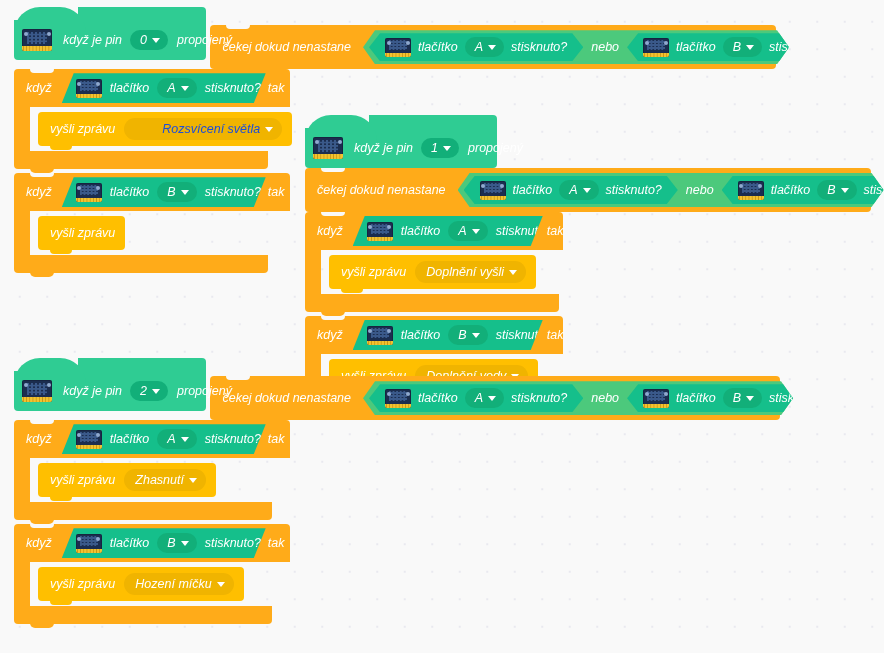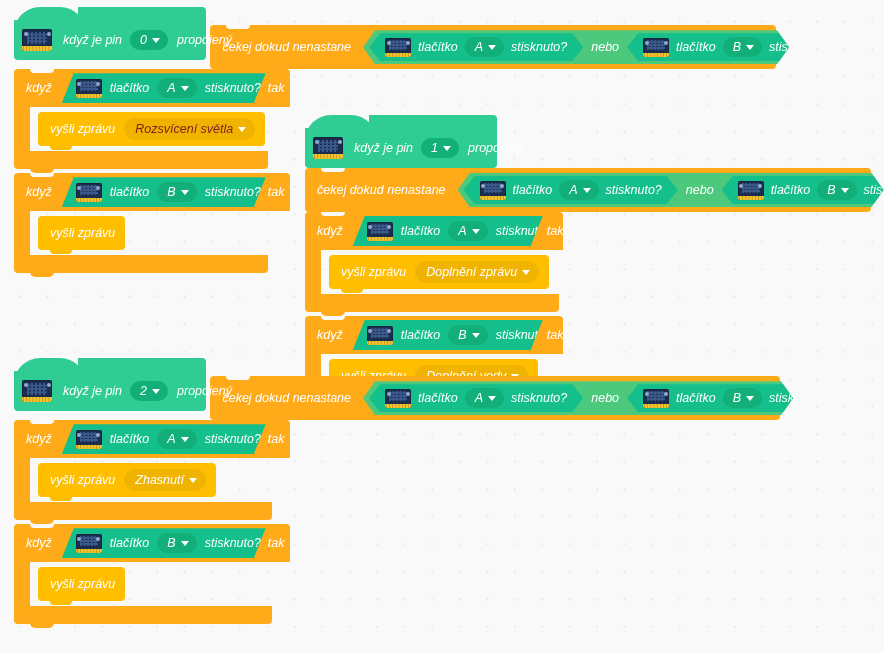--- a/index.html
+++ b/index.html
@@ -292,21 +292,21 @@
             <span class="arrow"></span>
           </span>
           <span class="lbl">stisknuto?</span>
         </span>
         <span class="lbl" style="margin-left:-6px;">tak</span>
       </div>
       <div class="cbody">
         <div class="say" style="margin-left:8px;">
           <span class="lbl">vyšli zprávu</span>
           <span class="dd msg">
-            <span class="ddtxt" style="color:#7f1d1d;">Rozsvícení světla</span>
+            <span class="ddtxt" style="color:#1d4ed8;margin-left:27px;">Rozsvícení světla</span>
             <span class="arrow"></span>
           </span>
         </div>
       </div>
       <div class="cfoot" style="width:254px;"></div>
     </div>
 
     
     <div class="cblock" style="margin-top:4px;">
       <div class="chead" style="width:276px;">
@@ -407,21 +407,21 @@
             <span class="arrow"></span>
           </span>
           <span class="lbl">stisknuto?</span>
         </span>
         <span class="lbl" style="margin-left:-4px;">tak</span>
       </div>
       <div class="cbody">
         <div class="say" style="margin-left:8px;">
           <span class="lbl">vyšli zprávu</span>
           <span class="dd msg">
-            <span class="ddtxt" style="color:#fff;">Doplnění zprávu</span>
+            <span class="ddtxt" style="color:#fff;">Doplnění vyšli</span>
             <span class="arrow"></span>
           </span>
         </div>
       </div>
       <div class="cfoot" style="width:254px;"></div>
     </div>
 
     <div class="cblock" style="margin-top:4px;">
       <div class="chead" style="width:258px;">
         <span class="notch"></span>
@@ -556,19 +556,23 @@
             <span class="ddtxt">B</span>
             <span class="arrow"></span>
           </span>
           <span class="lbl">stisknuto?</span>
         </span>
         <span class="lbl" style="margin-left:-6px;">tak</span>
       </div>
       <div class="cbody">
         <div class="say" style="margin-left:8px;">
           <span class="lbl">vyšli zprávu</span>
+          <span class="dd msg">
+            <span class="ddtxt" style="color:#fff;">Hození míčku</span>
+            <span class="arrow"></span>
+          </span>
         </div>
       </div>
       <div class="cfoot" style="width:258px;"></div>
     </div>
   </div>
 
 </div>
 
 </body></html>

